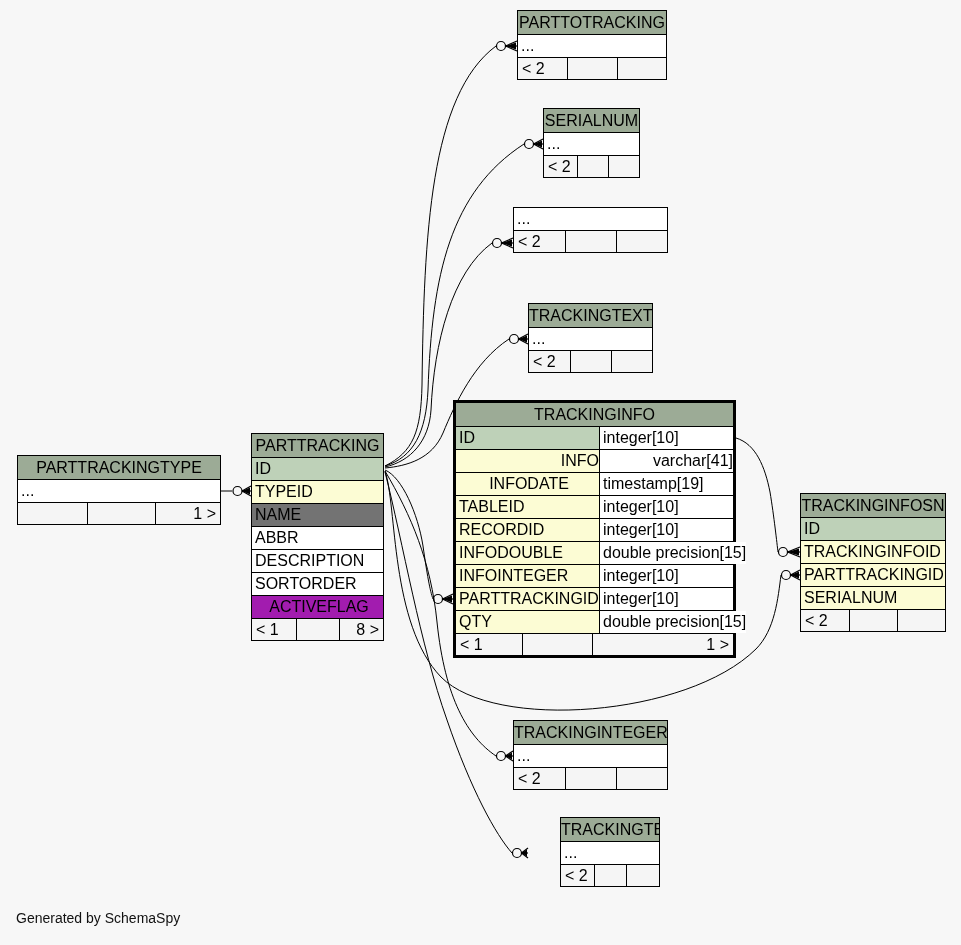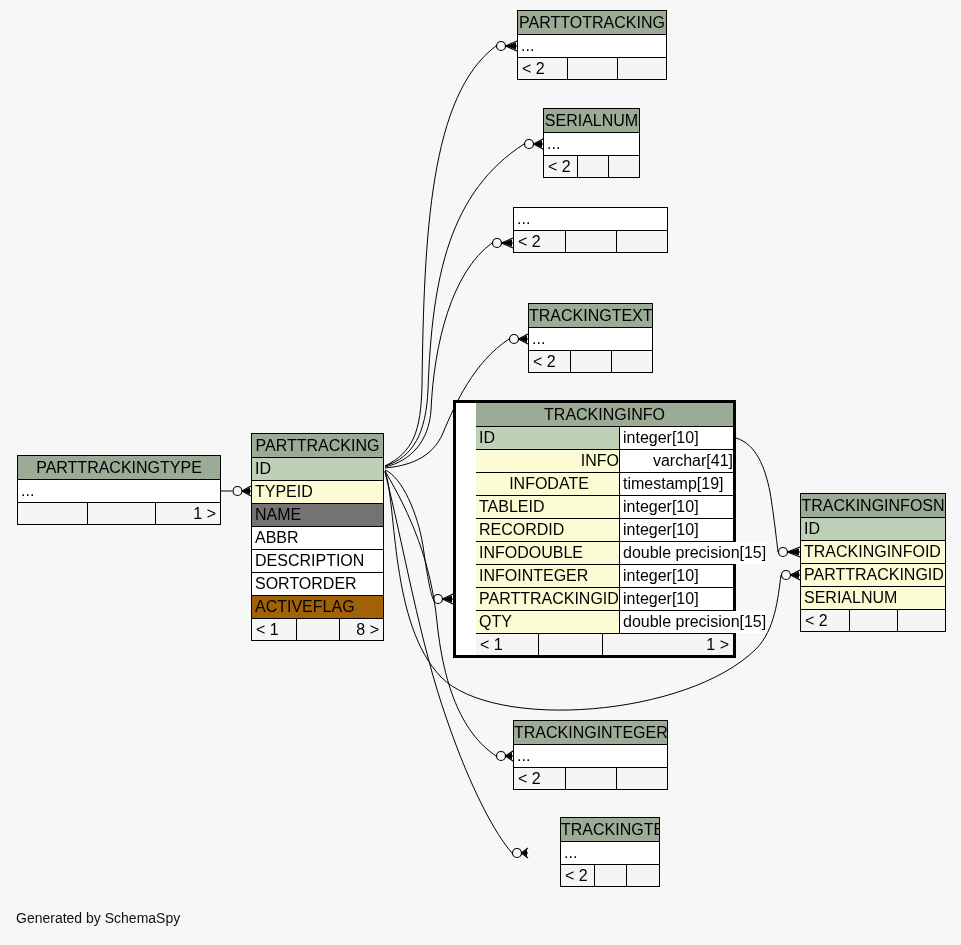--- a/index.html
+++ b/index.html
@@ -12,21 +12,21 @@
   #canvas{position:absolute;left:0;top:0;width:961px;height:945px;}
   #edges{position:absolute;left:0;top:0;width:961px;height:945px;}
   .tbl{
     position:absolute;
     border:1px solid #000;
     box-sizing:border-box;
     background:#fff;
     font-size:16px;
     color:#000;
   }
-  .tbl.emph{border-width:3px;padding-left:20px;}
+  .tbl.emph{border-width:3px;}
   .tbl-header{
     height:23px;line-height:23px;
     text-align:center;
     border-bottom:1px solid #000;
     white-space:nowrap;
     overflow:hidden;
   }
   .tbl-row{
     height:22px;line-height:22px;
     border-bottom:1px solid #000;
@@ -252,21 +252,21 @@
         </div>
         <div class="tbl-row" style="background: rgb(255, 255, 255);">
           <span class="col-name">ABBR</span>
         </div>
         <div class="tbl-row" style="background: rgb(255, 255, 255);">
           <span class="col-name">DESCRIPTION</span>
         </div>
         <div class="tbl-row" style="background: rgb(255, 255, 255);">
           <span class="col-name">SORTORDER</span>
         </div>
-        <div class="tbl-row" style="background: #a16207;">
+        <div class="tbl-row" style="background: #a21caf; text-align: center;">
           <span class="col-name">ACTIVEFLAG</span>
         </div>
         <div class="tbl-footer" style="background: rgb(245, 245, 245);">
           <div class="foot-cell foot-left" style="width: 33.4%;">&lt; 1</div>
           <div class="foot-cell " style="width: 33.3%;"></div>
           <div class="foot-cell foot-right" style="width: 33.3%;">8 &gt;</div>
         </div>
       </div>
       <div class="tbl" style="left: 800px; top: 493px; width: 146px;">
         <div class="tbl-header" style="background: rgb(156, 171, 150);">TRACKINGINFOSN</div>

